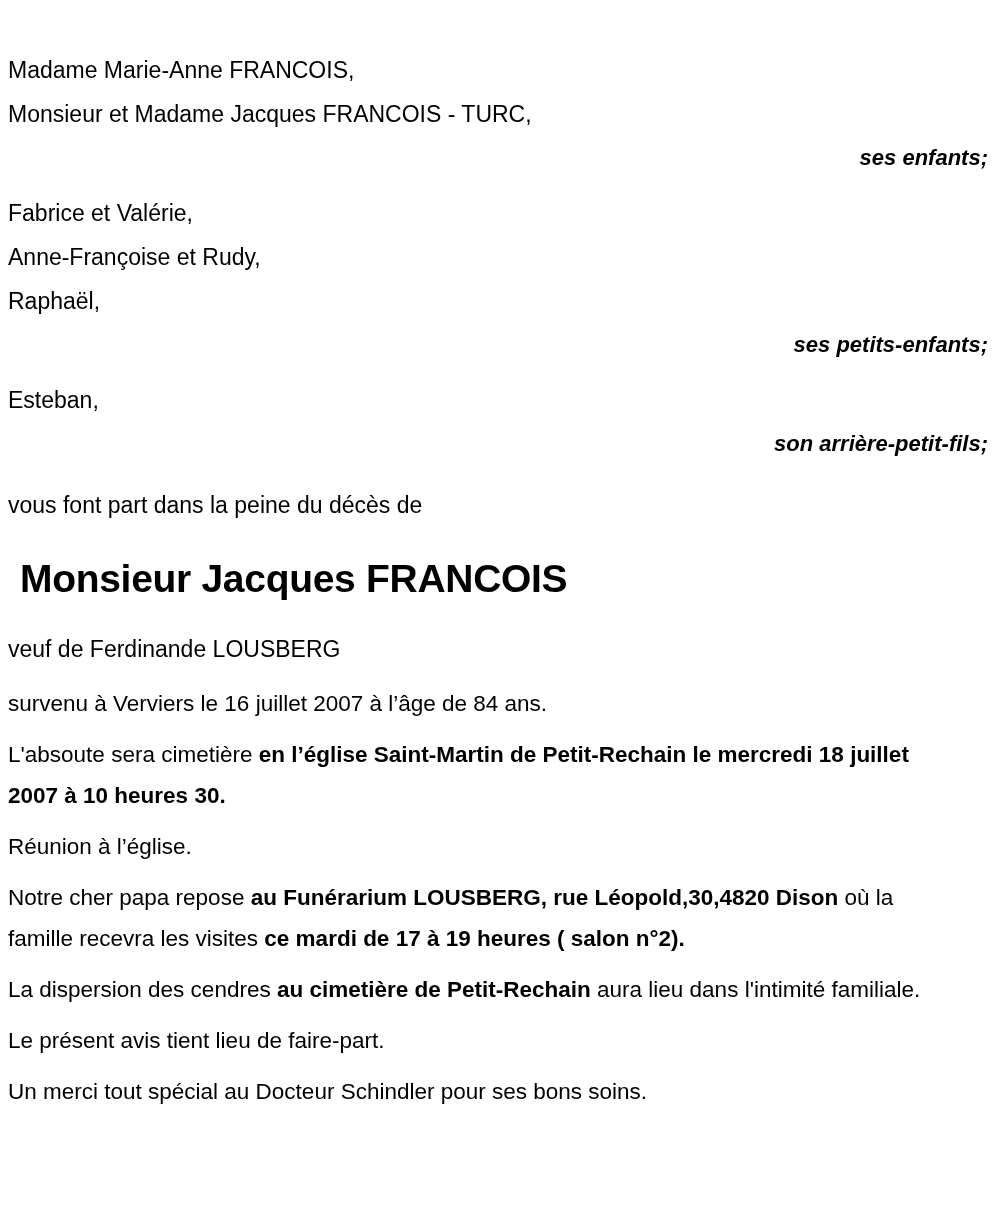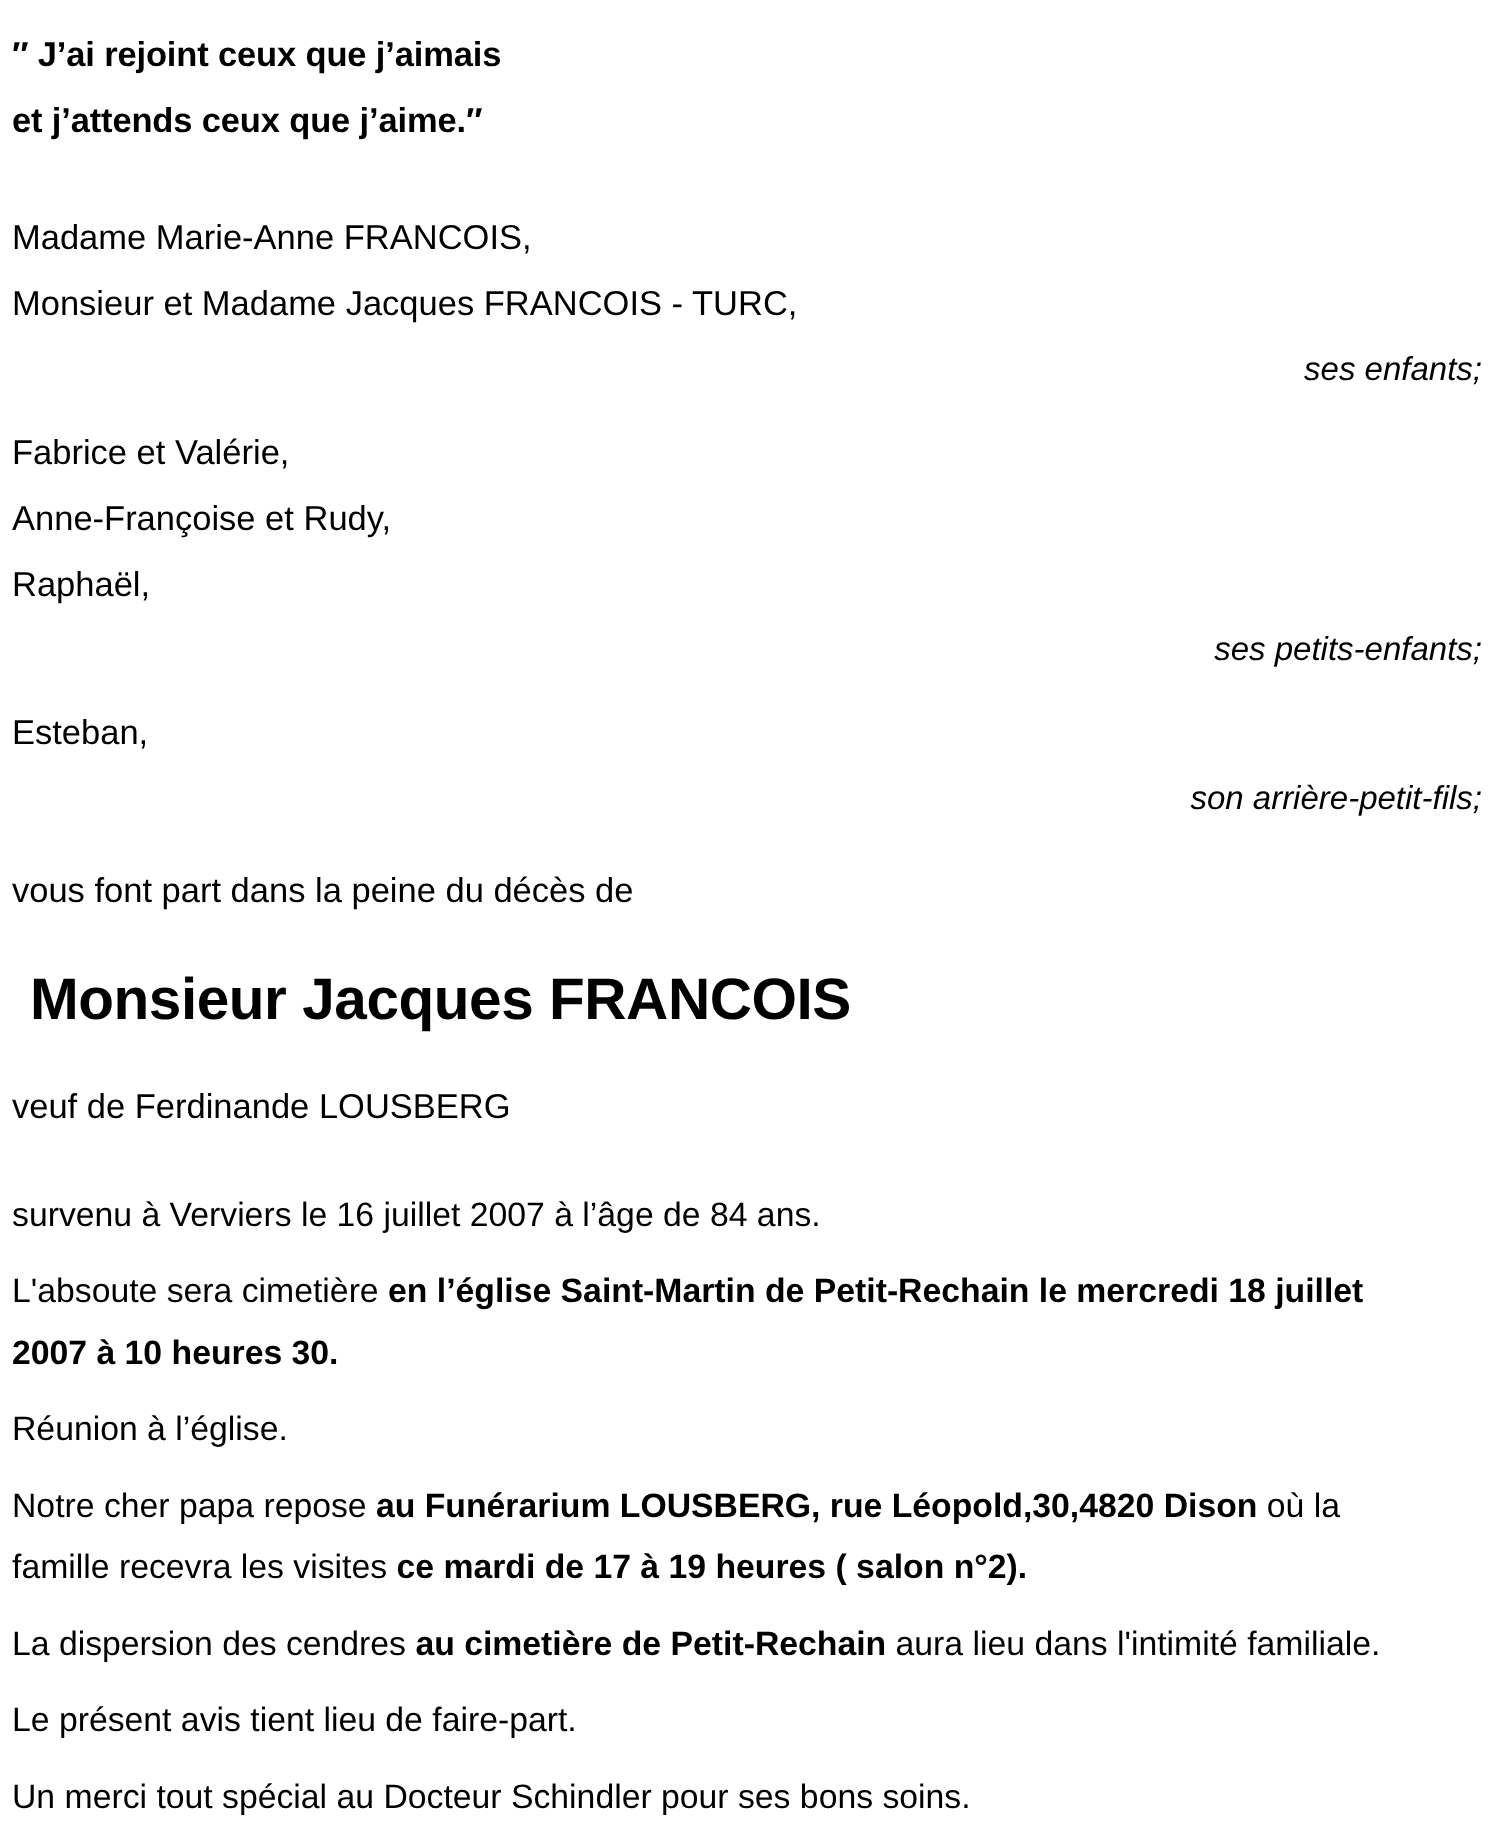--- a/index.html
+++ b/index.html
@@ -53,21 +53,21 @@
   .name-line {
     display: block;
     white-space: pre;
   }
   .relation {
     font-style: italic;
     font-size: 22px;
     line-height: 43px;
     text-align: right;
     padding-right: 6px;
-    font-weight: 400;
+    font-weight: 700;
   }
   .relation-narrow {
     width: 240px;
     margin-left: auto;
   }
 
   .spacer-sm { height: 12px; }
 
   
   .lead-in {
@@ -88,42 +88,38 @@
 
   
   .subline {
     font-size: 23px;
     line-height: 44px;
     margin-top: 22px;
   }
 
   
   .body-block {
-    margin-top: 30px;
+    margin-top: 12px;
   }
   .para {
     font-size: 22.5px;
     line-height: 41px;
     max-width: 952px;
     margin: 0 0 10px 0;
   }
   .para:last-child { margin-bottom: 0; }
   .para b, .para strong {
     font-weight: 700;
   }
 </style>
 </head>
 <body>
 
 <div class="notice">
 
-  <div class="epitaph">
-    <span class="epitaph-line">″ J’ai rejoint ceux que j’aimais</span>
-    <span class="epitaph-line">et j’attends ceux que j’aime.″</span>
-  </div>
 
   <div class="family">
 
     <div class="family-group">
       <div class="names">
         <span class="name-line">Madame Marie-Anne FRANCOIS,</span>
         <span class="name-line">Monsieur et Madame Jacques FRANCOIS - TURC,</span>
       </div>
       <div class="relation">ses enfants;</div>
     </div>

